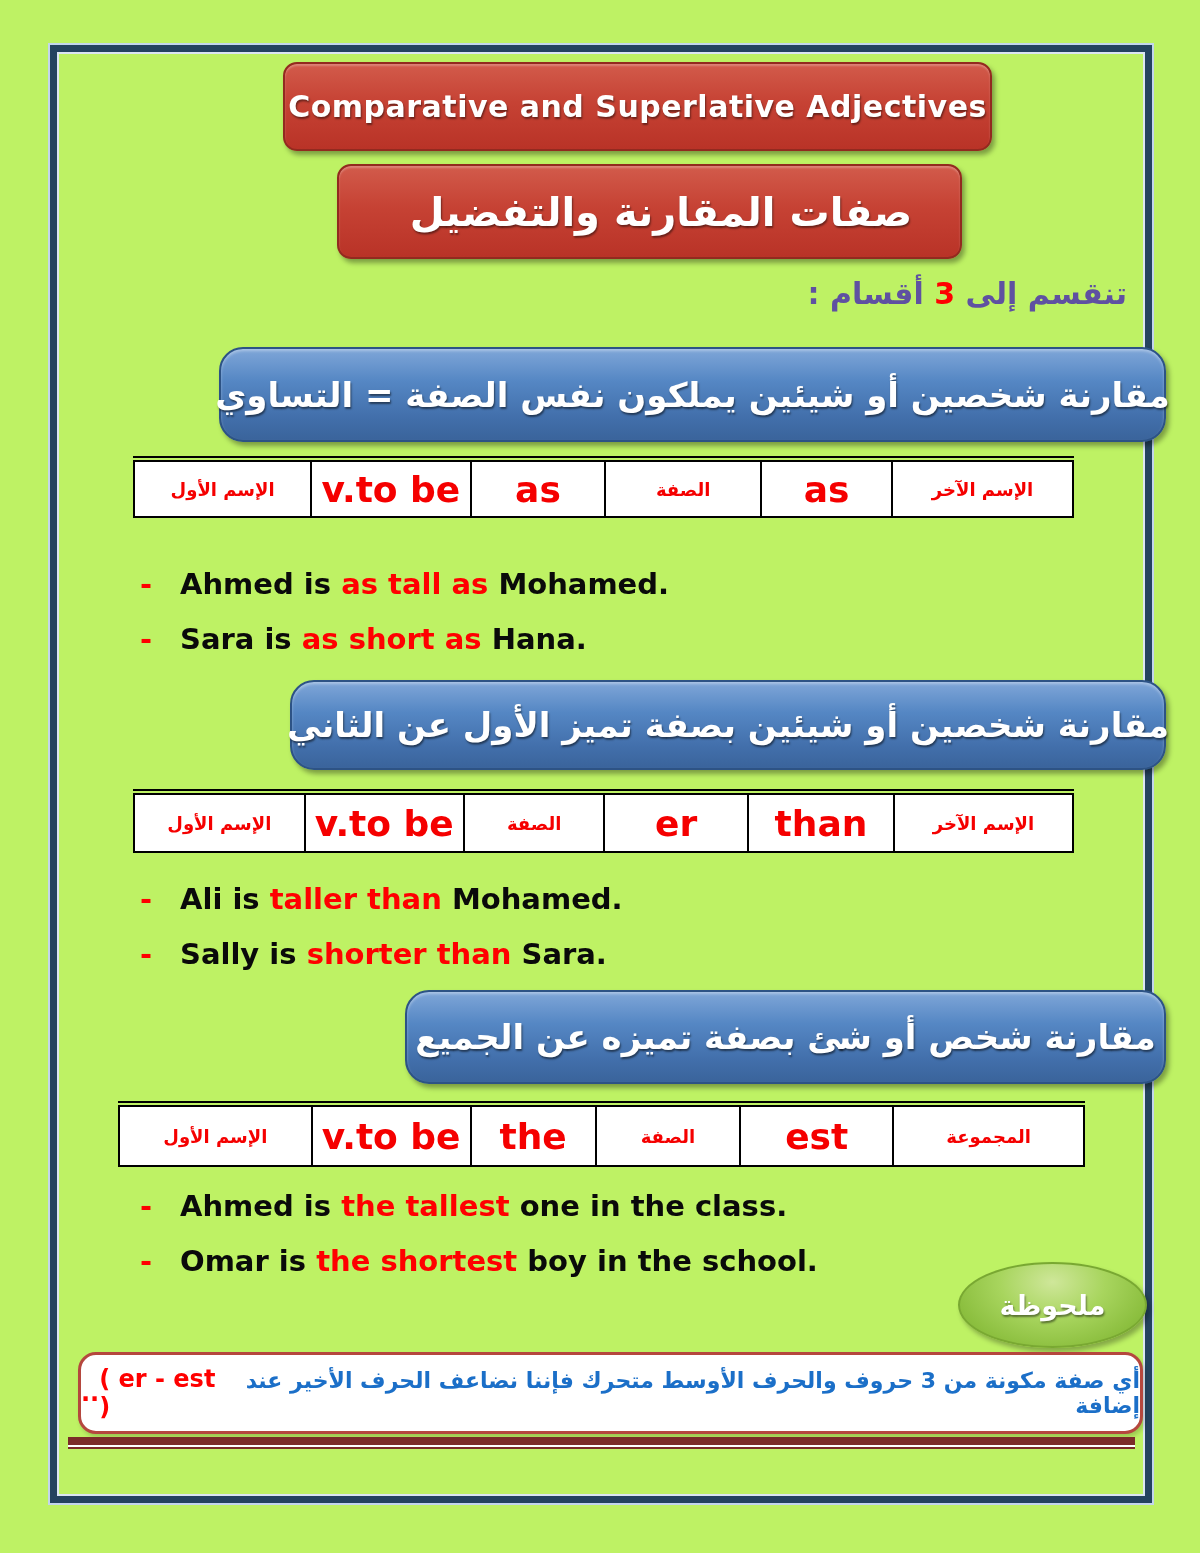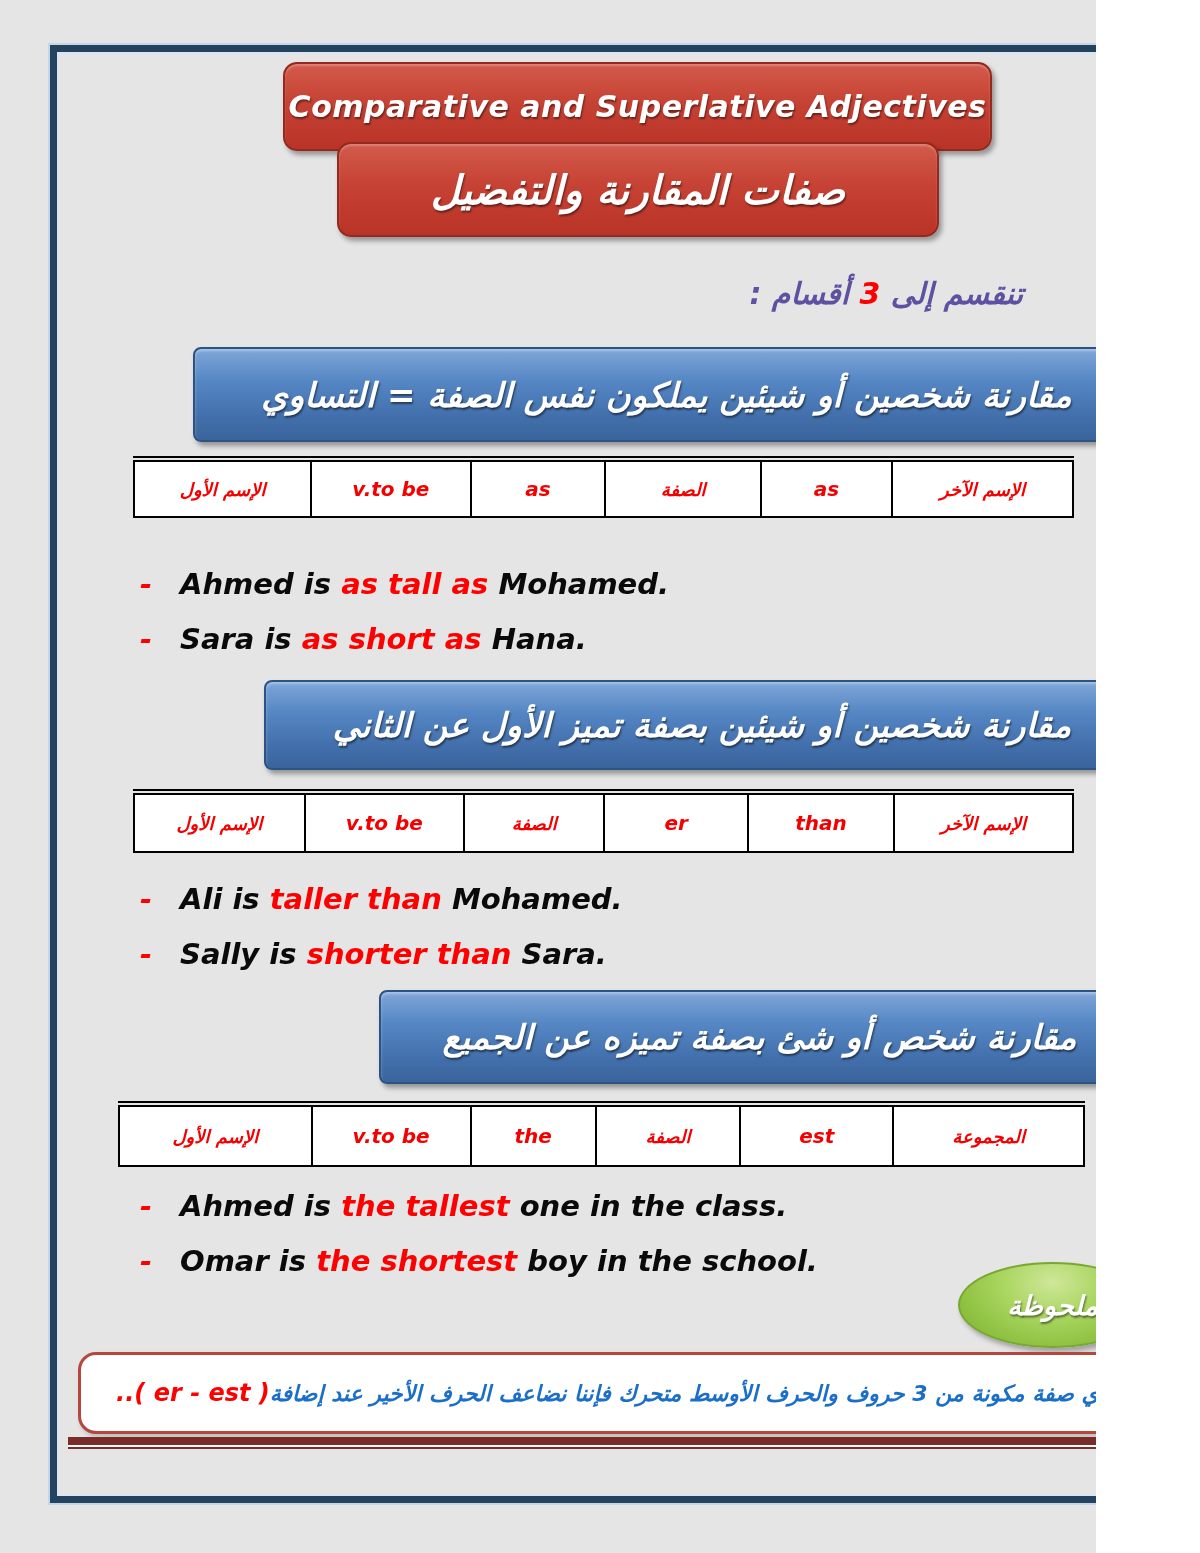--- a/index.html
+++ b/index.html
@@ -1,57 +1,57 @@
 <!DOCTYPE html>
 <html lang="ar"><head>
 <meta charset="utf-8">
 <style>
   html,body{margin:0;padding:0;background:#fff;}
   body{font-family:"DejaVu Sans","Liberation Sans",sans-serif;}
-  .page{position:relative;width:1096px;height:1553px;background:#e5e5e5;overflow:hidden;font-style:italic;}
+  .page{position:relative;width:1200px;height:1553px;background:#bef264;overflow:hidden;}
 
   
   .frame{position:absolute;left:50px;top:45px;width:1088px;height:1444px;
          border:7px solid #24435f;outline:2px solid #c3d6ec;
          box-shadow:inset 0 0 0 2px #dbe6f2;background:transparent;}
 
   
   .red-banner{position:absolute;display:flex;align-items:center;justify-content:center;
       background:linear-gradient(180deg,#d25b4b 0%,#c64234 45%,#b93327 100%);
       border:2px solid #922a1f;border-radius:14px;
       box-shadow:3px 4px 5px rgba(0,0,0,.35), inset 0 2px 2px rgba(255,255,255,.25);}
   .red-banner .txt{color:#fff;font-weight:bold;text-shadow:1px 2px 2px rgba(0,0,0,.45);}
   .banner-en{left:283px;top:62px;width:705px;height:85px;}
   .banner-en .txt{font-size:30px;letter-spacing:.5px;}
-  .banner-ar{left:337px;top:142px;width:598px;height:91px;}
+  .banner-ar{left:337px;top:164px;width:598px;height:91px;padding-left:23px;}
   .banner-ar .txt{font-size:40px;}
 
   
   .intro{position:absolute;top:276px;right:73px;direction:rtl;font-size:30px;font-weight:bold;color:#5f51a1;}
   .intro .num{color:#f00;}
 
   
   .section .banner{position:absolute;display:flex;align-items:center;justify-content:center;
       background:linear-gradient(180deg,#7fa6d8 0%,#5587c4 35%,#426fab 75%,#3a649b 100%);
-      border:2px solid #2d5385;border-radius:8px;
-      box-shadow:3px 4px 5px rgba(0,0,0,.35), inset 0 2px 3px rgba(255,255,255,.35);}
+      border:2px solid #2d5385;border-radius:24px;
+      box-shadow:3px 4px 5px rgba(0,0,0,.35), inset 0 2px 3px rgba(255,255,255,.35);margin-left:26px;}
   .section .banner .txt{color:#fff;font-weight:bold;font-size:34px;direction:rtl;
       text-shadow:1px 2px 2px rgba(0,0,0,.5);white-space:nowrap;}
   .s1 .banner{left:193px;top:347px;width:943px;height:91px;}
   .s2 .banner{left:264px;top:680px;width:872px;height:86px;}
   .s3 .banner{left:379px;top:990px;width:757px;height:90px;}
 
   
   .gtable{position:absolute;display:flex;border:2px solid #000;background:#fff;box-sizing:border-box;}
   .gtable::before{content:'';position:absolute;left:-2px;right:-2px;top:-6px;border-top:2px solid #000;}
   .gtable .cell{display:flex;align-items:center;justify-content:center;
       border-left:2px solid #000;box-sizing:border-box;color:#f50000;font-weight:bold;overflow:hidden;}
   .gtable .cell:first-child{border-left:none;}
   .gtable .cell.ar{font-size:18px;direction:rtl;}
-  .gtable .cell.en{font-size:20px;}
+  .gtable .cell.en{font-size:36px;}
   .s1 .gtable{left:133px;top:460px;width:941px;height:58px;}
   .s2 .gtable{left:133px;top:793px;width:941px;height:60px;}
   .s3 .gtable{left:118px;top:1105px;width:967px;height:62px;}
   .t1 .cell:nth-child(1){width:18.7%}.t1 .cell:nth-child(2){width:17%}.t1 .cell:nth-child(3){width:14.4%}
   .t1 .cell:nth-child(4){width:16.6%}.t1 .cell:nth-child(5){width:14%}.t1 .cell:nth-child(6){width:19.3%}
   .t2 .cell:nth-child(1){width:18%}.t2 .cell:nth-child(2){width:17%}.t2 .cell:nth-child(3){width:15%}
   .t2 .cell:nth-child(4){width:15.3%}.t2 .cell:nth-child(5){width:15.6%}.t2 .cell:nth-child(6){width:19.1%}
   .t3 .cell:nth-child(1){width:19.8%}.t3 .cell:nth-child(2){width:16.5%}.t3 .cell:nth-child(3){width:13%}
   .t3 .cell:nth-child(4){width:15%}.t3 .cell:nth-child(5){width:15.9%}.t3 .cell:nth-child(6){width:19.8%}
 

